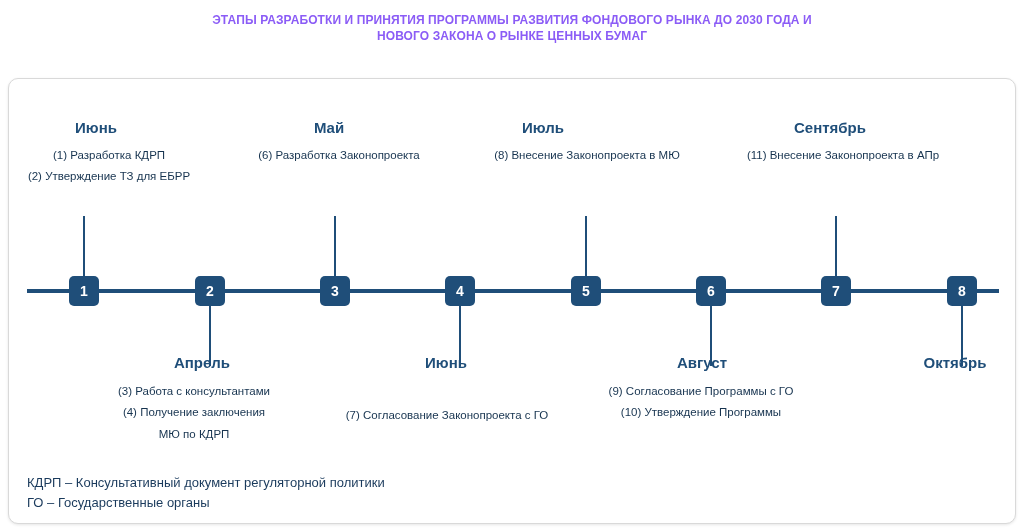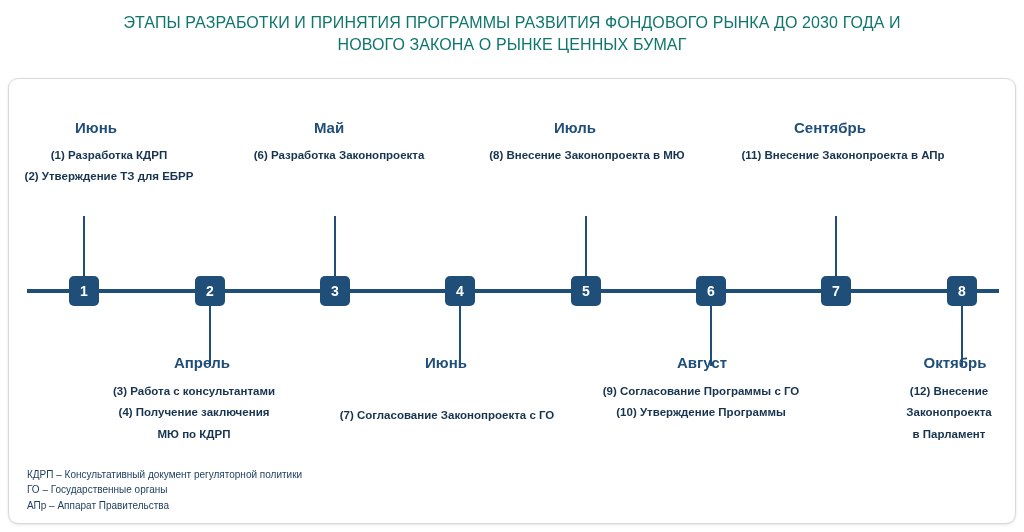--- a/index.html
+++ b/index.html
@@ -18,23 +18,23 @@
     position: relative;
     width: 1024px;
     height: 532px;
   }
   
   .title-block {
     padding: 12px 40px 0 40px;
     text-align: center;
   }
   .title-line {
-    font-size: 16px;
-    font-weight: normal;
-    color: #0f766e;
+    font-size: 12px;
+    font-weight: bold;
+    color: #8b5cf6;
     line-height: 1.35;
     letter-spacing: 0.1px;
   }
   
   .card {
     position: absolute;
     left: 8px;
     top: 78px;
     width: 1008px;
     height: 446px;
@@ -88,39 +88,39 @@
     font-size: 15px;
     font-weight: bold;
     color: #1f4e79;
     white-space: nowrap;
     transform: translateX(-50%);
   }
   .items {
     position: absolute;
     font-size: 11.5px;
     color: #16334f;
-    font-weight: bold;
+    font-weight: normal;
     transform: translateX(-50%);
     text-align: center;
     white-space: nowrap;
     line-height: 1.85;
   }
   .items.wrapped {
     white-space: normal;
     width: 150px;
   }
   .item {
     display: block;
   }
   
   .footnotes {
     position: absolute;
     left: 18px;
     bottom: 10px;
-    font-size: 10px;
+    font-size: 13px;
     color: #1a3a5c;
     line-height: 1.55;
   }
   .footnote {
     display: block;
     white-space: nowrap;
   }
 </style>
 </head>
 <body>
@@ -162,21 +162,21 @@
 
     <div class="stem down" style="left:450px;"></div>
     <div class="node" style="left:451px;">4</div>
     <div class="month" style="left:437px; top:275px;">Июнь</div>
     <div class="items" style="left:438px; top:318px;margin-top:8px;">
       <span class="item">(7) Согласование Законопроекта с ГО</span>
     </div>
 
     <div class="stem up" style="left:576px;"></div>
     <div class="node" style="left:577px;">5</div>
-    <div class="month" style="left:566px; top:40px;text-align:center;">Июль</div>
+    <div class="month" style="left:534px; top:40px;text-align:center;">Июль</div>
     <div class="items" style="left:578px; top:66px;text-align:right;">
       <span class="item">(8) Внесение Законопроекта в МЮ</span>
     </div>
 
     <div class="stem down" style="left:701px;"></div>
     <div class="node" style="left:702px;">6</div>
     <div class="month" style="left:693px; top:275px;">Август</div>
     <div class="items" style="left:692px; top:302px;">
       <span class="item">(9) Согласование Программы с ГО</span>
       <span class="item">(10) Утверждение Программы</span>
@@ -185,26 +185,20 @@
     <div class="stem up" style="left:826px;"></div>
     <div class="node" style="left:827px;">7</div>
     <div class="month" style="left:821px; top:40px;">Сентябрь</div>
     <div class="items" style="left:834px; top:66px;">
       <span class="item">(11) Внесение Законопроекта в АПр</span>
     </div>
 
     <div class="stem down" style="left:952px;"></div>
     <div class="node" style="left:953px;">8</div>
     <div class="month" style="left:938px; top:275px;margin-left:8px;">Октябрь</div>
-    <div class="items wrapped" style="left:940px; top:302px;">
-      <span class="item">(12) Внесение</span>
-      <span class="item">Законопроекта</span>
-      <span class="item">в Парламент</span>
-    </div>
 
     <div class="footnotes">
       <span class="footnote">КДРП – Консультативный документ регуляторной политики</span>
       <span class="footnote">ГО – Государственные органы</span>
-      <span class="footnote">АПр – Аппарат Правительства</span>
     </div>
 
   </div>
 </div>
 
 </body></html>

